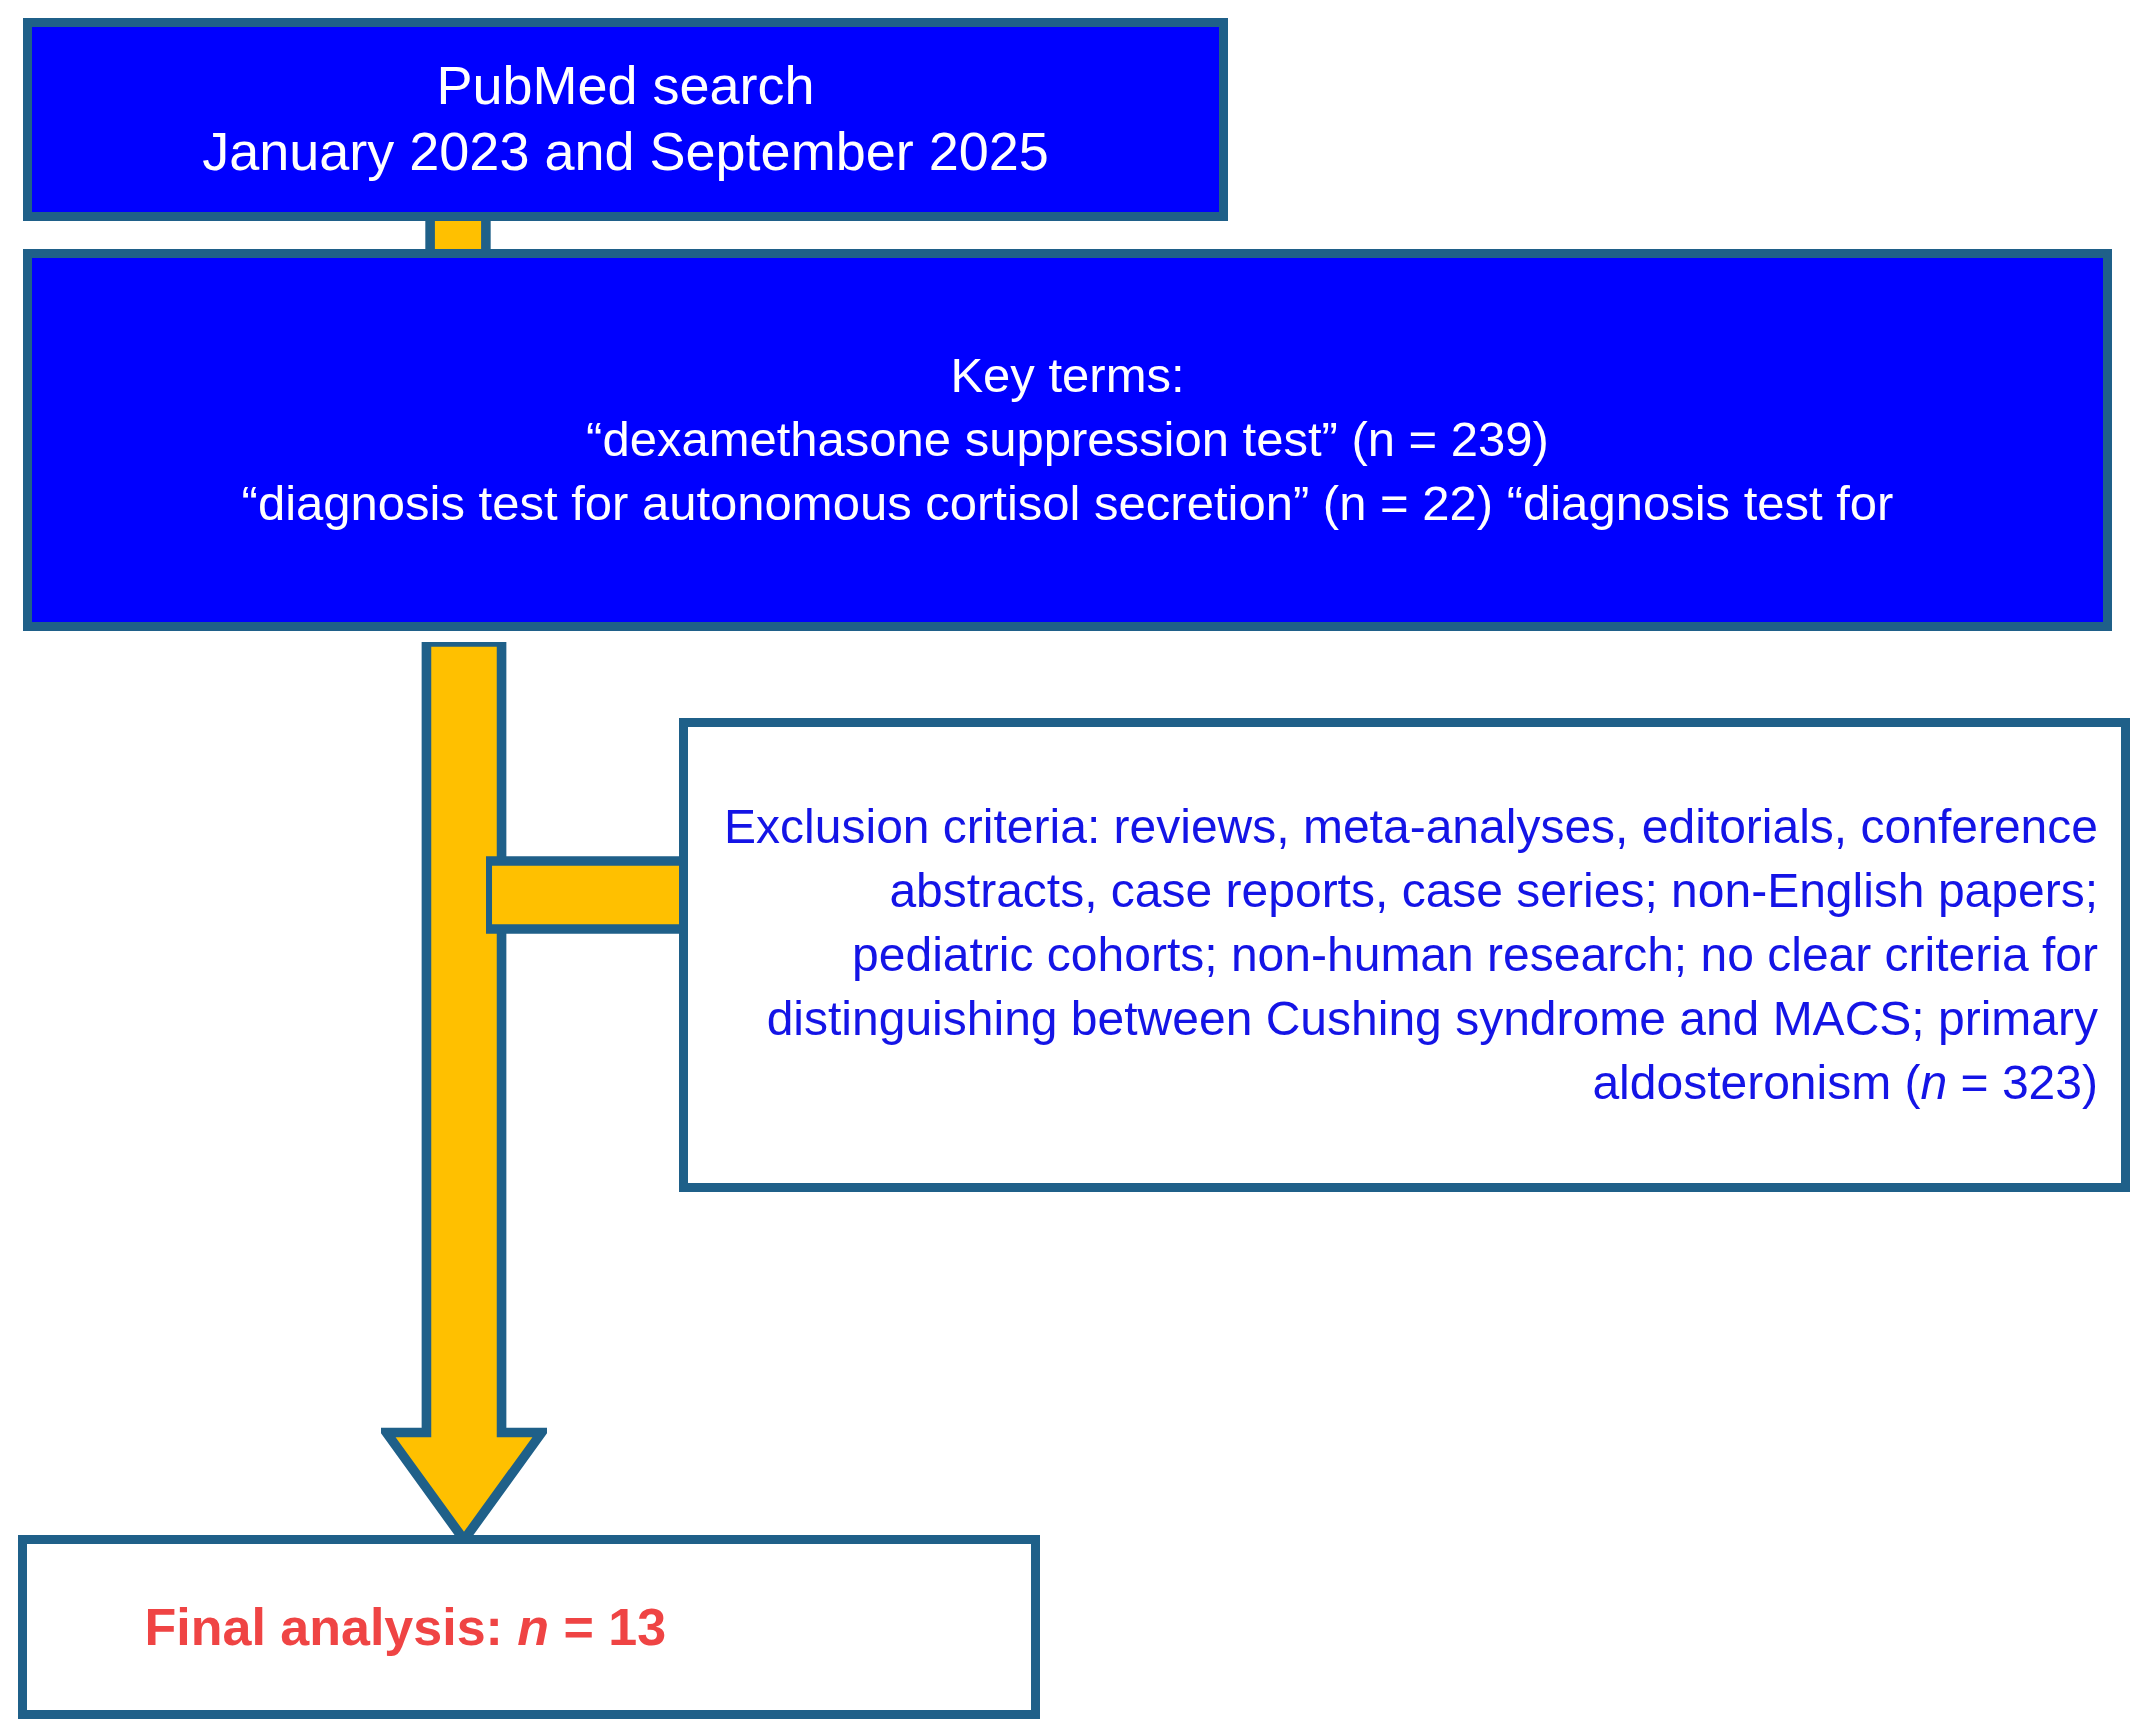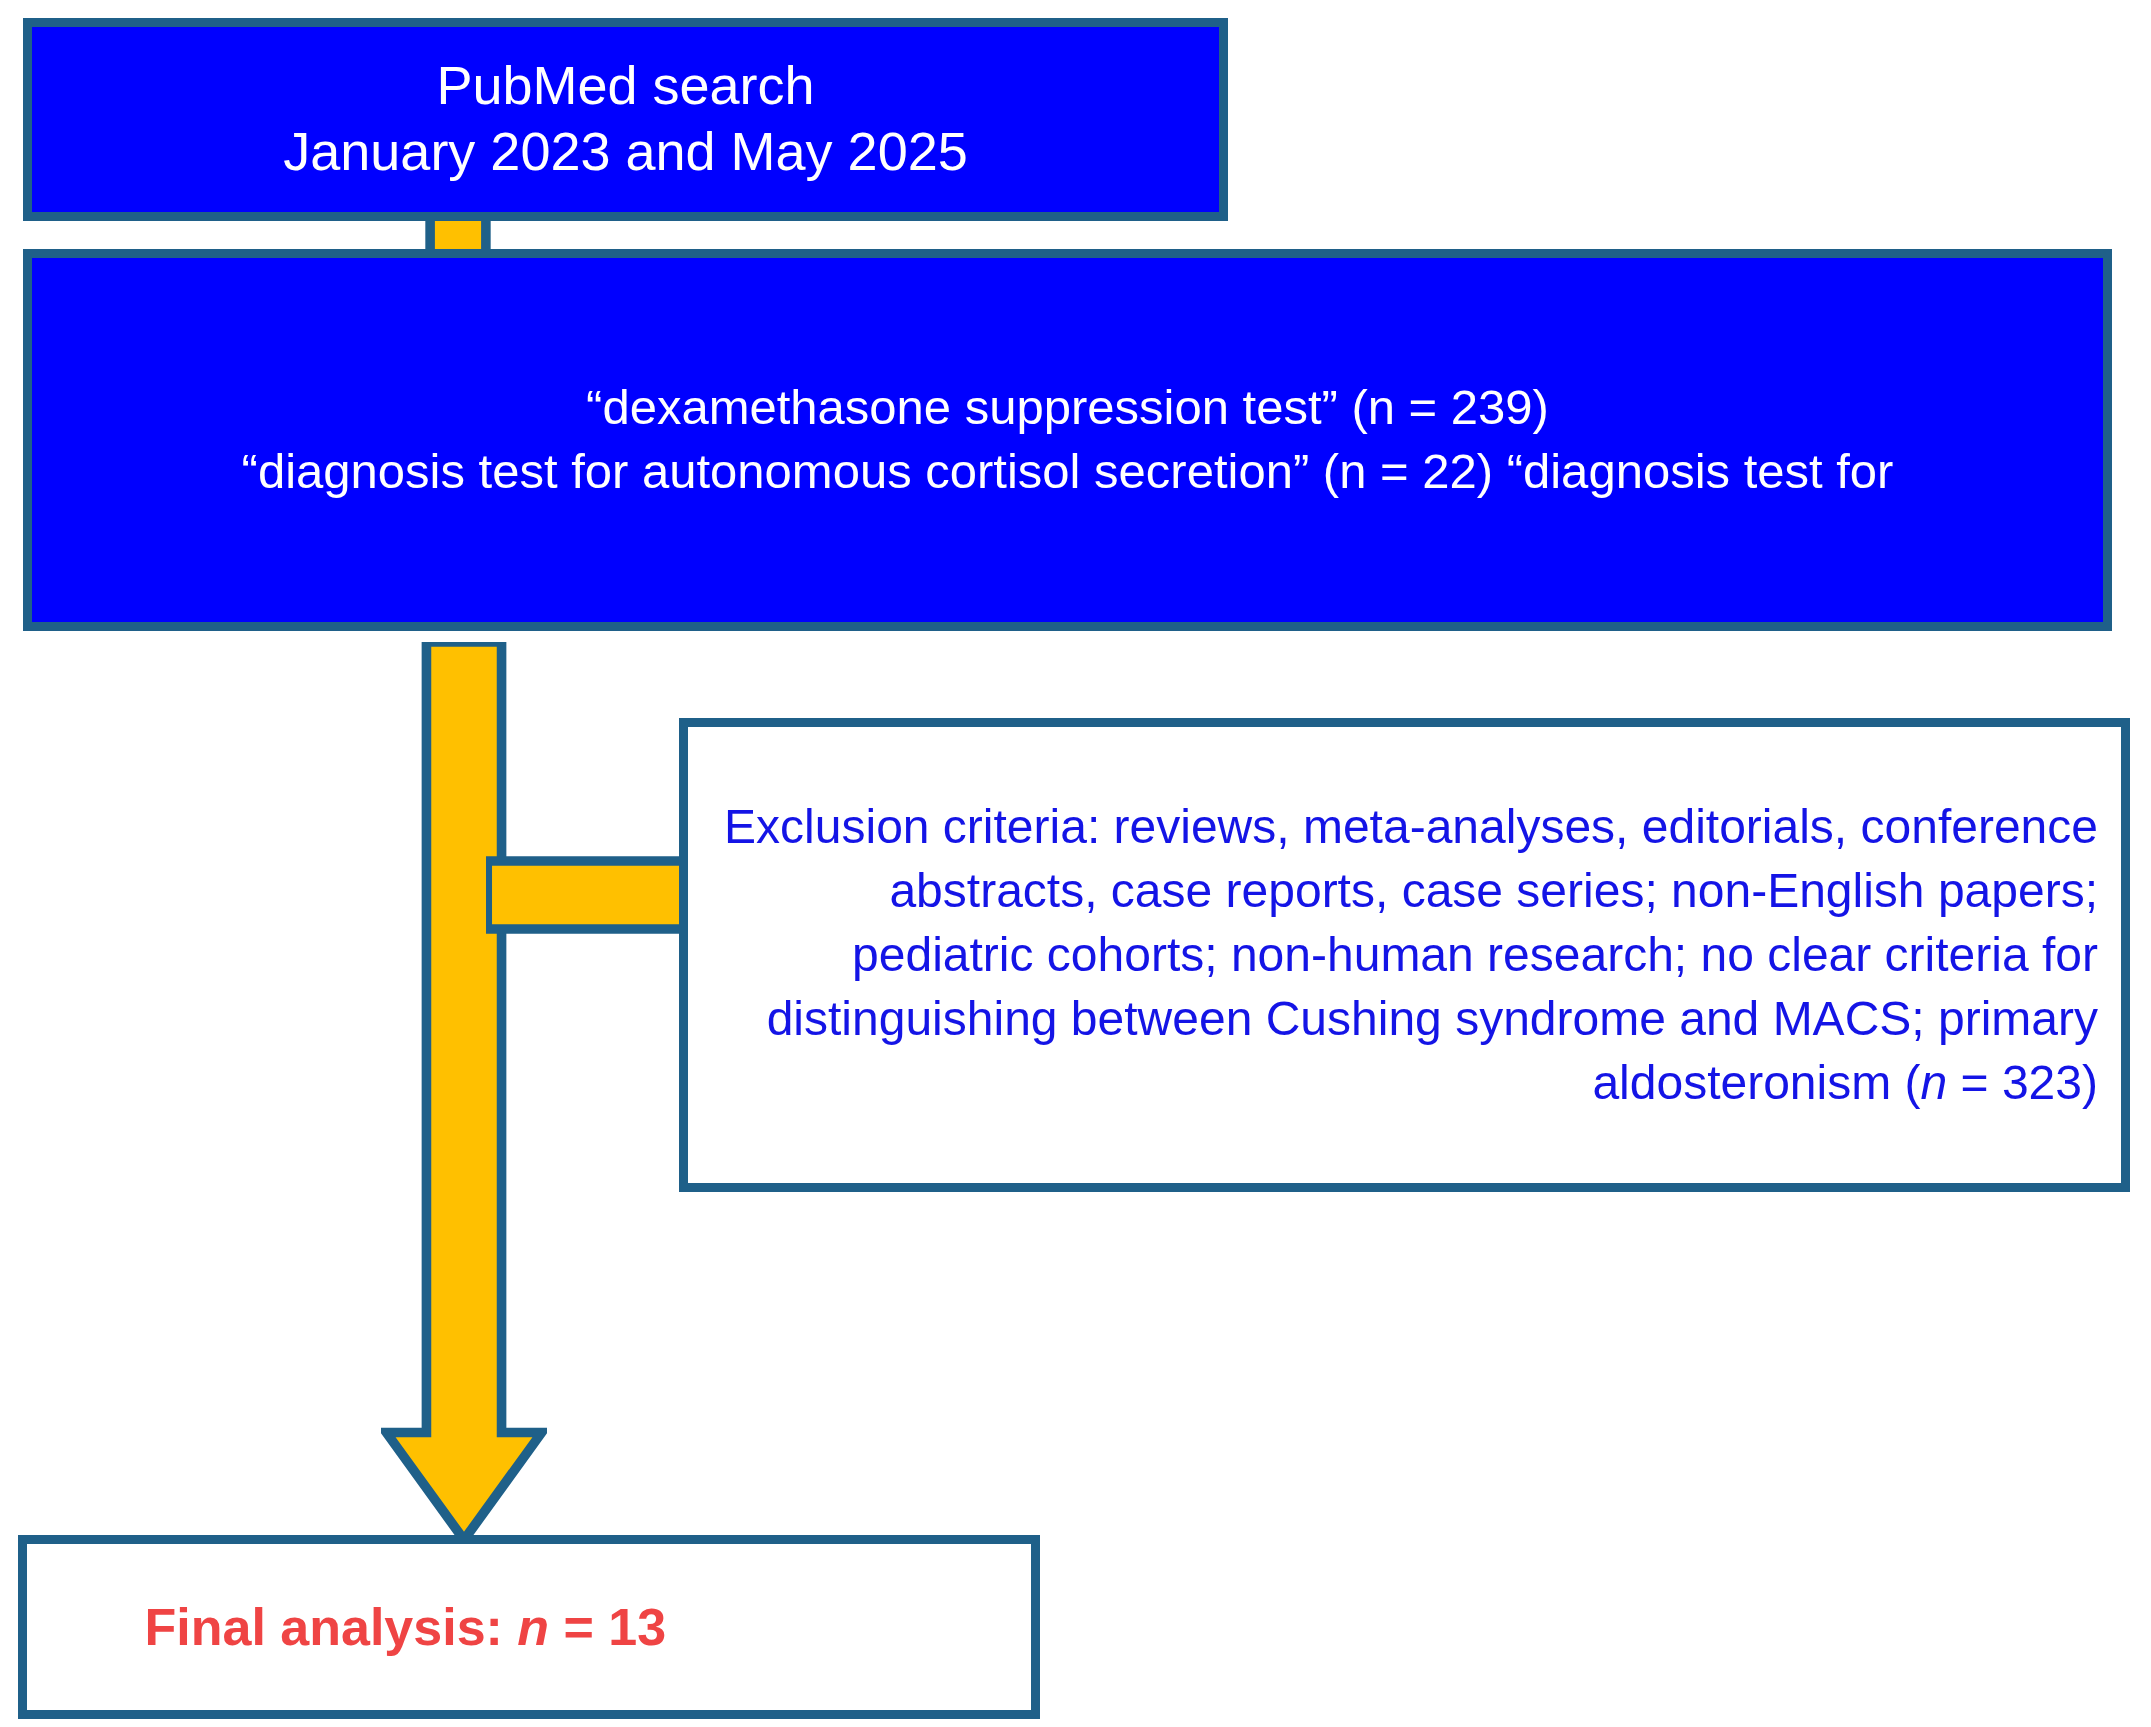--- a/index.html
+++ b/index.html
@@ -105,30 +105,31 @@
   #arrow-branch { left: 486px; top: 821px;  width: 638px; height: 148px; }
 </style>
 </head>
 <body>
 
 <div id="canvas">
 
   <div class="node blue" id="box-search">
     <div class="node-inner">
       <div>PubMed search</div>
-      <div>January 2023 and May 2025</div>
+      <div>January 2023 and September 2025</div>
     </div>
   </div>
 
   <svg class="arrow-svg" id="arrow-small" viewBox="0 0 140 160">
     <polygon points="38,0 102,0 102,86 134,86 70,154 6,86 38,86" fill="#FFC000" stroke="#1F6089" stroke-width="11" stroke-linejoin="miter"></polygon>
   </svg>
 
   <div class="node blue" id="box-keyterms">
     <div class="node-inner">
+      <div>Key terms:</div>
       <div>“dexamethasone suppression test” (n = 239)</div>
       <div>“diagnosis test for autonomous cortisol secretion” (n = 22) “diagnosis test for</div>
     </div>
   </div>
 
   <svg class="arrow-svg" id="arrow-big" viewBox="0 0 190 1035">
     <polygon points="52,0 138,0 138,905 184,905 95,1028 6,905 52,905" fill="#FFC000" stroke="#1F6089" stroke-width="11" stroke-linejoin="miter"></polygon>
   </svg>
 
   <svg class="arrow-svg" id="arrow-branch" viewBox="0 0 730 170">

